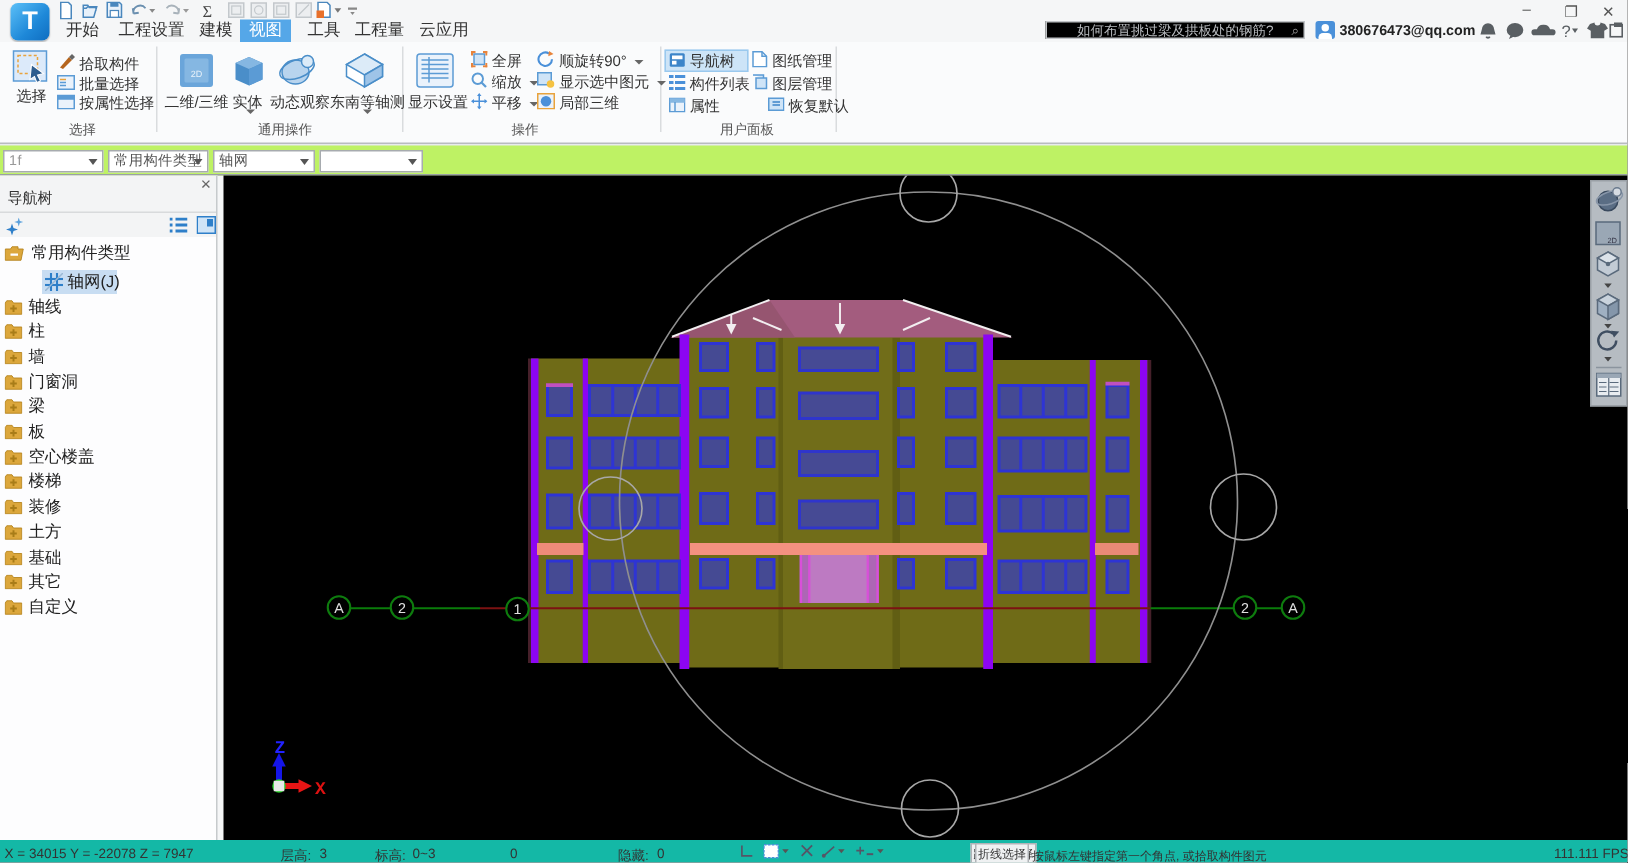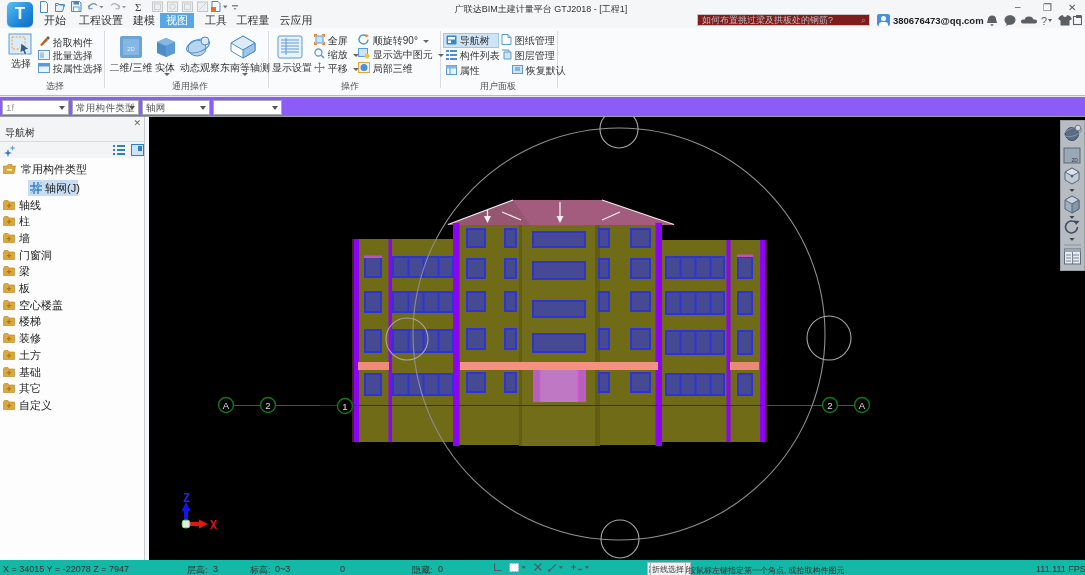--- a/index.html
+++ b/index.html
@@ -9,52 +9,51 @@
   #titlebar { position:absolute; left:0; top:0; width:1085px; height:28px; background:#f5f6f7; }
   #logo { position:absolute; left:7px; top:2px; width:26px; height:25px; border-radius:5px;
           background:linear-gradient(135deg,#5bc0f8 0%,#1e88d8 60%,#0f6dc0 100%);
           color:#fff; font-weight:bold; font-size:17px; text-align:center; line-height:24px;
           box-shadow:0 1px 1px rgba(0,0,0,0.25); }
   .tab { position:absolute; top:13px; height:15px; font-size:11px; color:#333; text-align:center; line-height:15px; }
   .tabsel { background:#55a7e8; color:#fff; }
   #apptitle { position:absolute; left:421px; top:3px; width:240px; height:12px; font-size:9px; color:#333; text-align:center; white-space:nowrap; }
   .winbtn { position:absolute; top:0px; color:#555; font-size:10px; }
   
-  #searchbox { position:absolute; left:697px; top:14px; width:173px; height:12px; background:#7f1d1d; border:1px solid #c0c3c6; font-size:9px; color:#b9bcc0; line-height:11px; padding-left:4px; white-space:nowrap; overflow:hidden;}
+  #searchbox { position:absolute; left:697px; top:14px; width:173px; height:12px; background:#000000; border:1px solid #c0c3c6; font-size:9px; color:#b9bcc0; line-height:11px; padding-left:20px; white-space:nowrap; overflow:hidden;}
   #email { position:absolute; left:893px; top:15px; font-size:9.5px; font-weight:bold; color:#222; }
   
   #ribbon { position:absolute; left:0; top:28px; width:1085px; height:68px; background:#fafbfc; border-bottom:1px solid #b8bcbf; }
   .gsep { position:absolute; top:3px; width:1px; height:57px; background:#d9dcde; }
   .glabel { position:absolute; top:52px; font-size:9px; color:#555; text-align:center; white-space:nowrap; }
   .btnlabel { font-size:10px; color:#333; text-align:center; white-space:nowrap; }
   .smalltext { font-size:10px; color:#333; white-space:nowrap; }
   .ddarrow { display:inline-block; width:0; height:0; border-left:3px solid transparent; border-right:3px solid transparent; border-top:3px solid #666; vertical-align:middle; margin-left:2px;}
   
-  #comborow { position:absolute; left:0; top:96px; width:1085px; height:21px; background:#8b5cf6; border-top:1px solid #e8eaec; border-bottom:1px solid #9aa0a4; }
+  #comborow { position:absolute; left:0; top:96px; width:1085px; height:21px; background:#bef264; border-top:1px solid #e8eaec; border-bottom:1px solid #9aa0a4; }
   .combo { position:absolute; top:3px; height:15px; background:#fff; border:1px solid #a7abaf; font-size:9.5px; color:#555; line-height:13px; padding-left:3px; letter-spacing:0.3px; }
   .combo .arr { position:absolute; right:3px; top:5px; width:0; height:0; border-left:3px solid transparent; border-right:3px solid transparent; border-top:4px solid #555; }
   
   #leftpanel { position:absolute; left:0; top:117px; width:145px; height:443px; background:#f3f4f5; border-right:1px solid #c6cacc; }
   #lp-title { position:absolute; left:0; top:8px; width:144px; height:17px; border-bottom:1px solid #d8dadc; font-size:10px; color:#333; padding-left:5px; line-height:16px; }
   .treerow { position:absolute; left:0; width:144px; height:16px; font-size:11px; color:#222; line-height:16px; }
   
   #viewport { position:absolute; left:149px; top:117px; width:936px; height:443px; background:#000; }
   
   #rtoolbar { position:absolute; left:1060px; top:120px; width:25px; height:151px; background:#b6bcc2; border:1px solid #9aa0a6; }
   
   #statusbar { position:absolute; left:0; top:560px; width:1085px; height:15px; background:#14b8a6; font-size:9px; color:#222; }
   .sbtxt { position:absolute; top:3.5px; white-space:nowrap; font-size:9px; color:#333; }
 </style>
 </head>
 <body>
 <div id="app">
 
   <div id="titlebar">
     <div id="logo">T</div>
-    <div id="apptitle">广联达BIM土建计量平台 GTJ2018 - [工程1]</div>
 
     <svg id="qat" style="position:absolute;left:38px;top:1px;" width="200" height="12" viewBox="0 0 200 12">
       <g stroke="#4a87bd" fill="#fff" stroke-width="1">
         <path d="M2.5 0.5 h5 l2 2 v9 h-7 z"></path>
         <path d="M17.5 4.5 v-2 h3 l1 1.5 h4.5 v2 M17.5 4.5 h2 l1 -1 h6 l-2 7 h-7 z" fill="#e8f1fa"></path>
         <path d="M33.5 0.5 h8 l1.5 1.5 v8.5 h-9.5 z" fill="#e8f1fa"></path>
       </g>
       <rect x="35.5" y="6" width="5.5" height="4.5" fill="#fff" stroke="#4a87bd" stroke-width="0.8"></rect>
       <rect x="35.5" y="0.5" width="5.5" height="3" fill="#4a87bd"></rect>
       <path d="M51 8 a4.5 4.5 0 0 1 8 -3.5 M51 8 l-0.5 -3.5 M51 8 l3.5 -0.5" stroke="#6a8faf" fill="none" stroke-width="1.2"></path>

